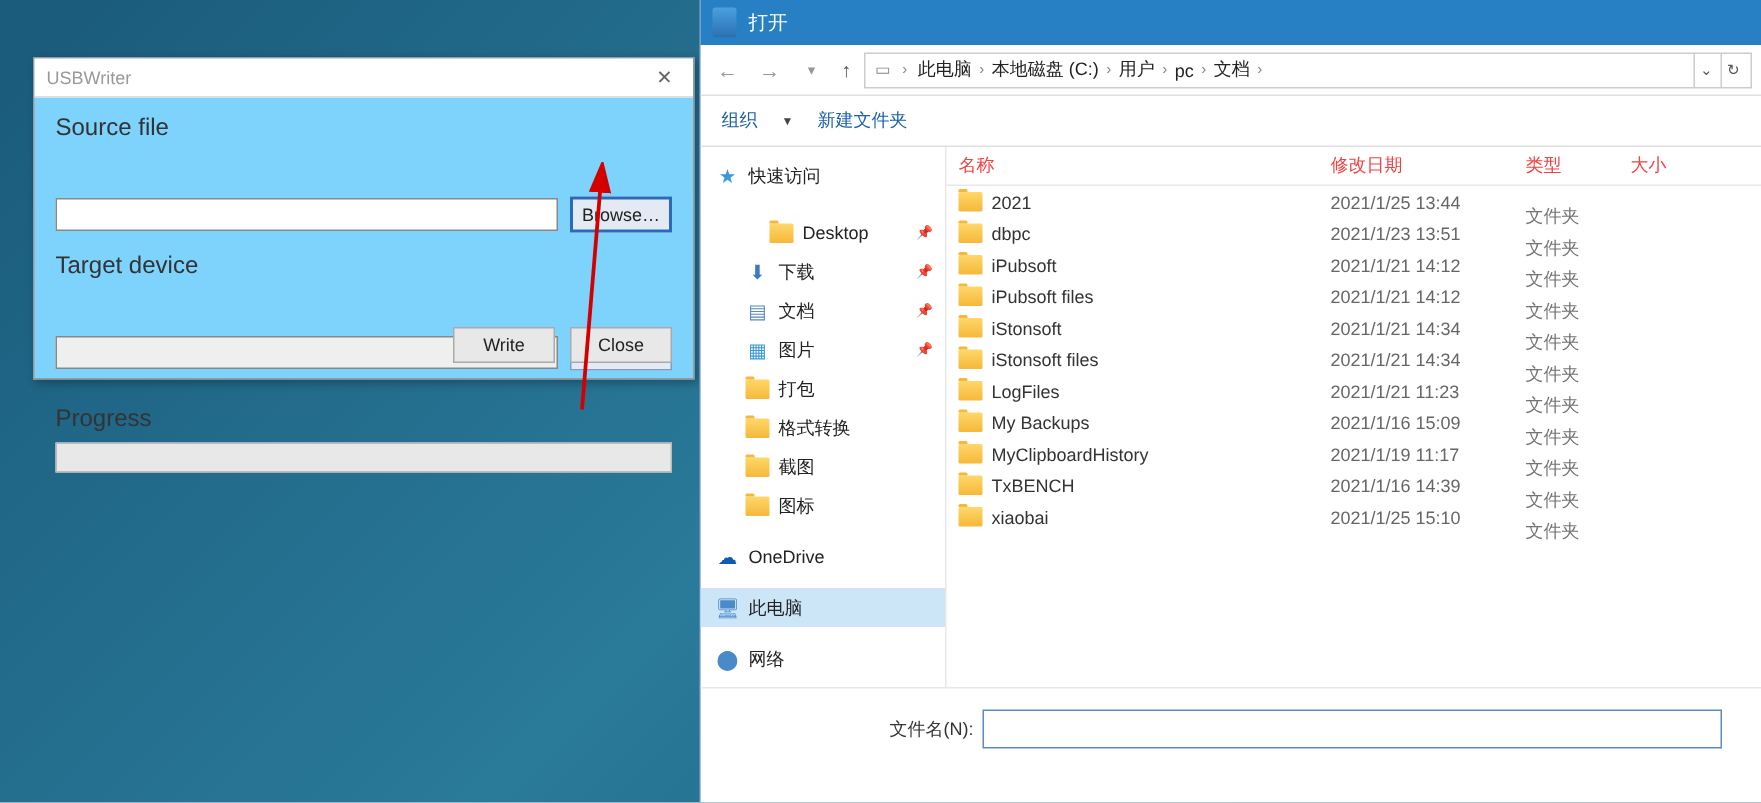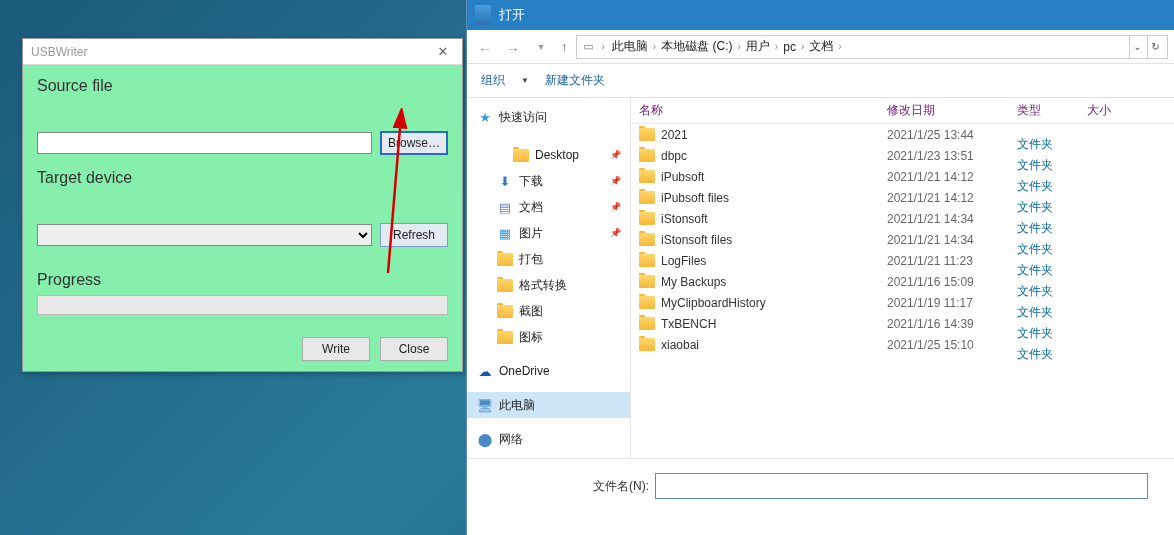--- a/index.html
+++ b/index.html
@@ -1,19 +1,19 @@
 <!DOCTYPE html>
 <html><head>
 <meta charset="utf-8">
 <style>
 * { margin: 0; padding: 0; box-sizing: border-box; font-family: "Microsoft YaHei", "Segoe UI", sans-serif; }
 body { background: linear-gradient(135deg, #1a5a7a 0%, #2a7a9a 50%, #1a5a7a 100%); width: 1174px; height: 535px; overflow: hidden; position: relative; }
 
 
-.usb-window { position: absolute; left: 22px; top: 38px; width: 441px; height: 334px; background: #86efac; border: 1px solid #999; box-shadow: 2px 2px 6px rgba(0,0,0,0.3); }
+.usb-window { position: absolute; left: 22px; top: 38px; width: 441px; height: 215px; background: #7dd3fc; border: 1px solid #999; box-shadow: 2px 2px 6px rgba(0,0,0,0.3); }
 .usb-titlebar { height: 26px; background: #fff; border-bottom: 1px solid #ddd; display: flex; align-items: center; padding: 0 4px 0 8px; }
 .usb-title { font-size: 12px; color: #999; flex: 1; }
 .usb-close { width: 30px; height: 22px; text-align: center; font-size: 13px; color: #666; line-height: 22px; cursor: default; }
 .usb-body { padding: 12px 14px; }
 .usb-label { font-size: 16px; color: #333; margin-bottom: 6px; }
 .usb-row { display: flex; gap: 8px; margin-bottom: 14px; align-items: center; margin-top: 36px; }
 .usb-input { flex: 1; height: 22px; border: 1px solid #888; background: #fff; padding: 0 4px; font-size: 12px; }
 .usb-btn { width: 68px; height: 24px; border: 1px solid #7a9ec7; background: #e3eaf3; font-size: 12px; color: #222; cursor: default; }
 .usb-btn.browse { border: 2px solid #2a6ab8; }
 .usb-select { flex: 1; height: 22px; border: 1px solid #888; background: #efefef; font-size: 12px; }
@@ -37,30 +37,30 @@
 .fd-tool { color: #1a5fa8; display: flex; align-items: center; gap: 16px; }
 .fd-tool .arrow { font-size: 8px; color: #444; }
 .fd-main { display: flex; height: 360px; }
 .fd-sidebar { width: 164px; border-right: 1px solid #e8e8e8; padding: 6px 0; overflow: hidden; }
 .fd-side-item { display: flex; align-items: center; height: 26px; padding: 0 8px 0 18px; font-size: 12px; color: #222; gap: 6px; position: relative; }
 .fd-side-item.group { padding-left: 10px; font-weight: normal; }
 .fd-side-item.selected { background: #cce5f7; }
 .fd-side-pin { position: absolute; right: 8px; color: #888; font-size: 11px; }
 .fd-side-spacer { height: 8px; }
 .fd-list { flex: 1; overflow: hidden; }
-.fd-list-header { display: flex; height: 26px; border-bottom: 1px solid #e8e8e8; align-items: center; font-size: 12px; color: #701a75; padding-left: 8px; }
+.fd-list-header { display: flex; height: 26px; border-bottom: 1px solid #e8e8e8; align-items: center; font-size: 12px; color: #ef4444; padding-left: 8px; }
 .fd-col-name { width: 248px; }
 .fd-col-date { width: 130px; }
 .fd-col-type { width: 70px; }
 .fd-col-size { flex: 1; }
 .fd-list-row { display: flex; height: 21px; align-items: center; font-size: 12px; color: #333; padding-left: 8px; }
 .fd-folder-icon { width: 16px; height: 13px; background: linear-gradient(#ffd76a, #f5b83a); border-radius: 1px; margin-right: 6px; position: relative; }
 .fd-folder-icon::before { content: ""; position: absolute; top: -2px; left: 0; width: 6px; height: 2px; background: #f5b83a; border-radius: 1px 1px 0 0; }
 .fd-date { color: #666; }
-.fd-type { color: #0369a1; margin-top: 20px; }
+.fd-type { color: #737373; margin-top: 20px; }
 .fd-footer { border-top: 1px solid #e8e8e8; padding: 14px 26px; display: flex; align-items: center; gap: 6px; }
 .fd-filename-label { font-size: 12px; color: #333; margin-left: 100px; }
 .fd-filename-input { flex: 1; height: 26px; border: 1px solid #5a8ac8; background: #fff; padding: 0 6px; font-size: 12px; }
 
 
 .ico { width: 16px; height: 16px; display: inline-flex; align-items: center; justify-content: center; font-size: 13px; }
 .ico.star { color: #3a9ad9; }
 .ico.folder { width: 16px; height: 13px; background: linear-gradient(#ffd76a, #f5b83a); border-radius: 1px; position: relative; }
 .ico.folder::before { content: ""; position: absolute; top: -2px; left: 0; width: 6px; height: 2px; background: #f5b83a; border-radius: 1px 1px 0 0; }
 .ico.download { color: #3a79c9; }

